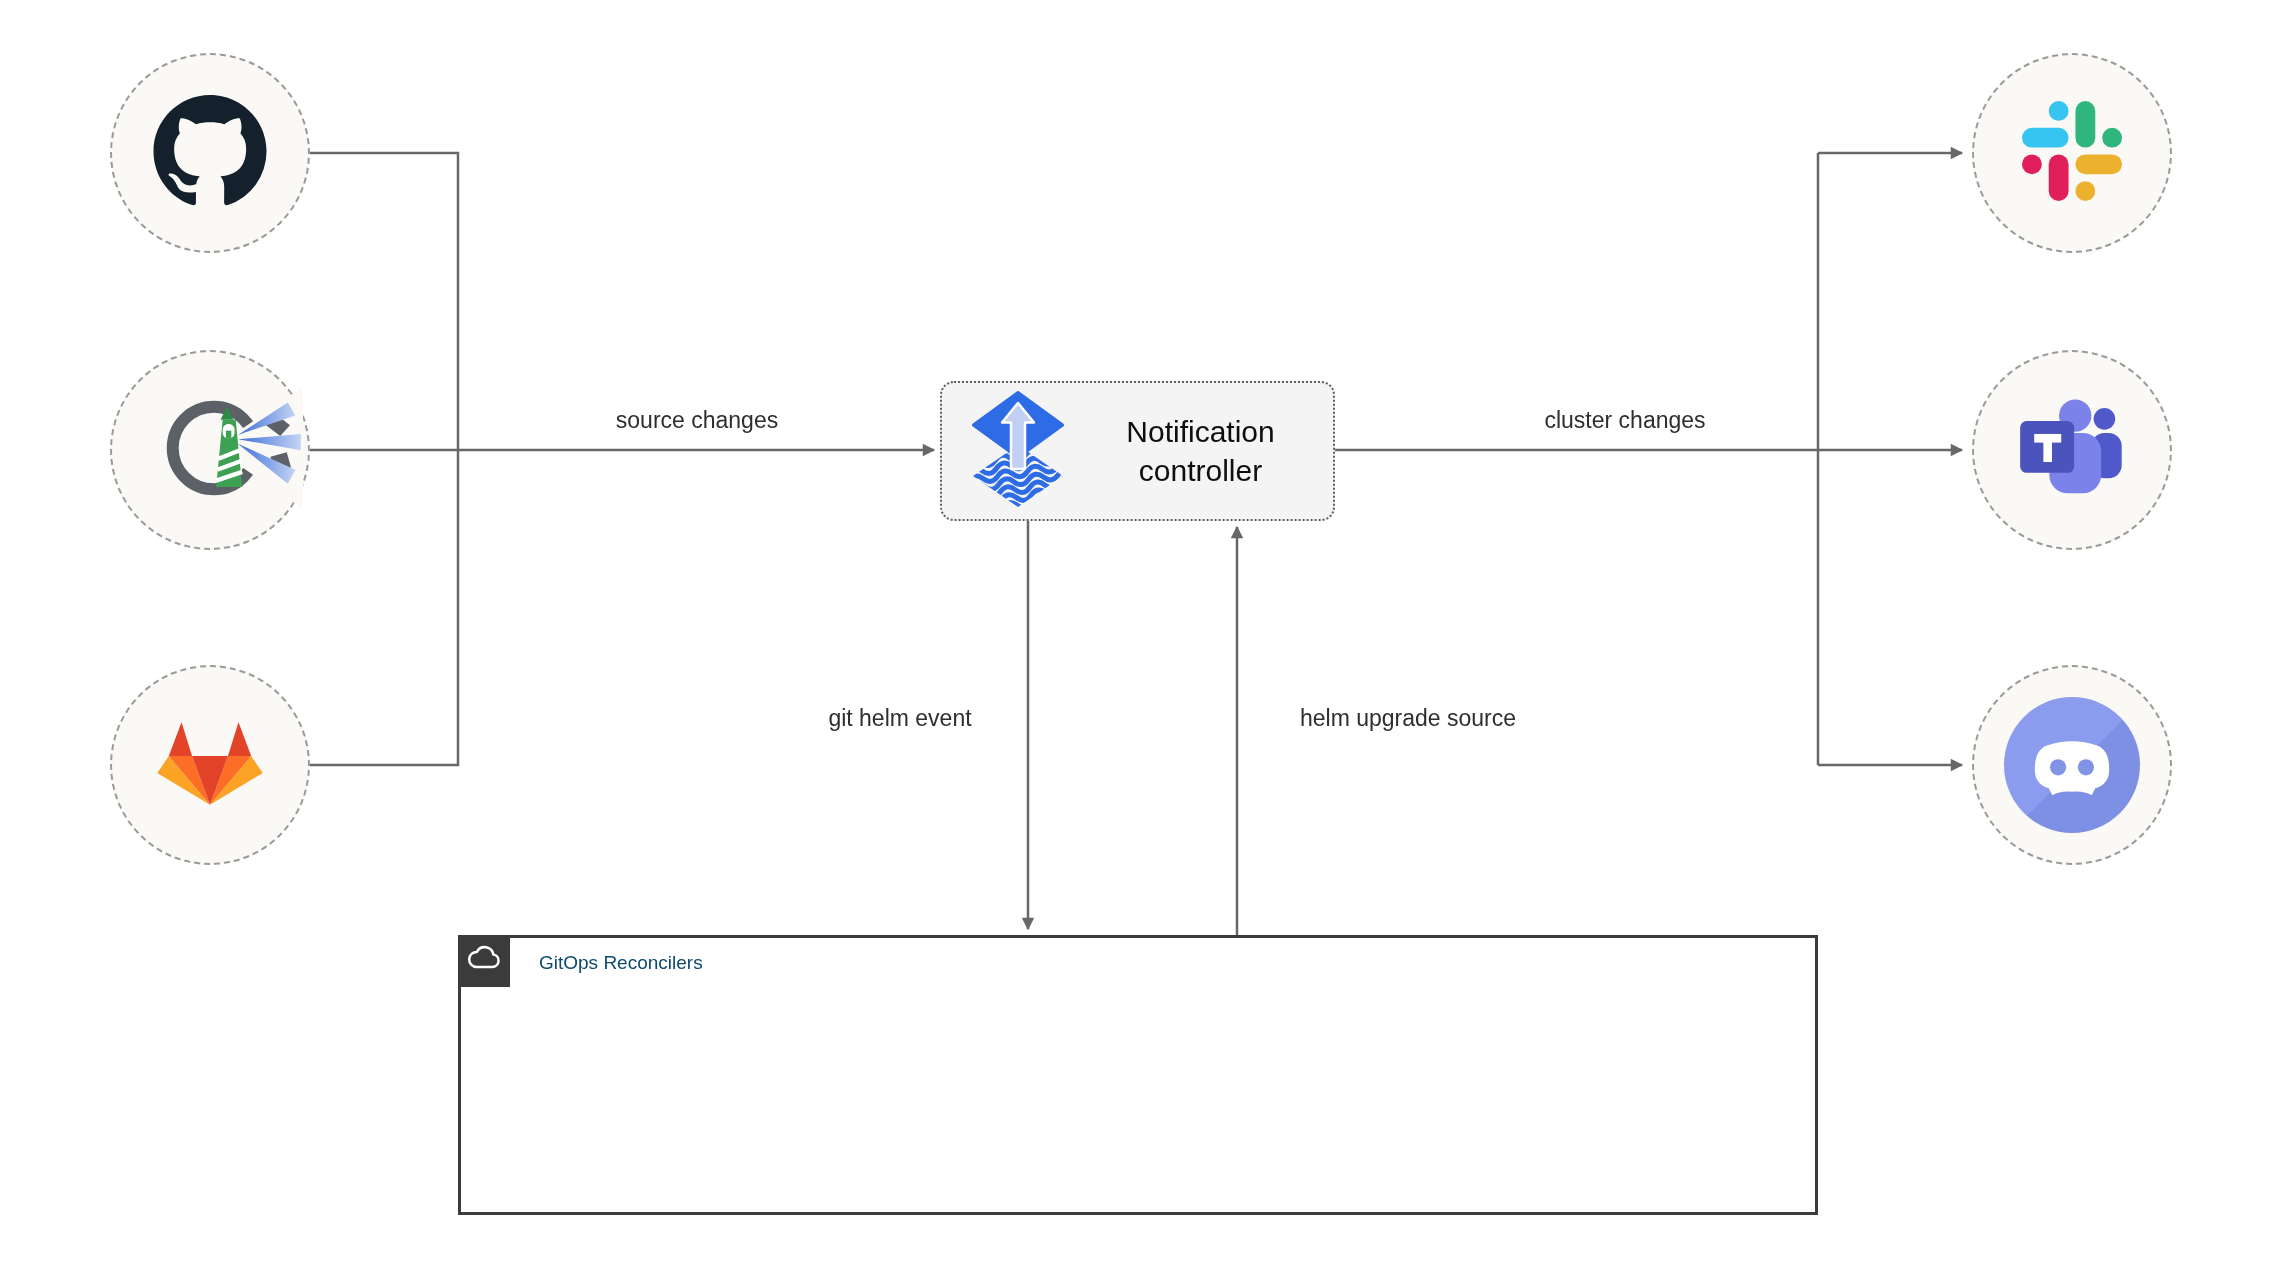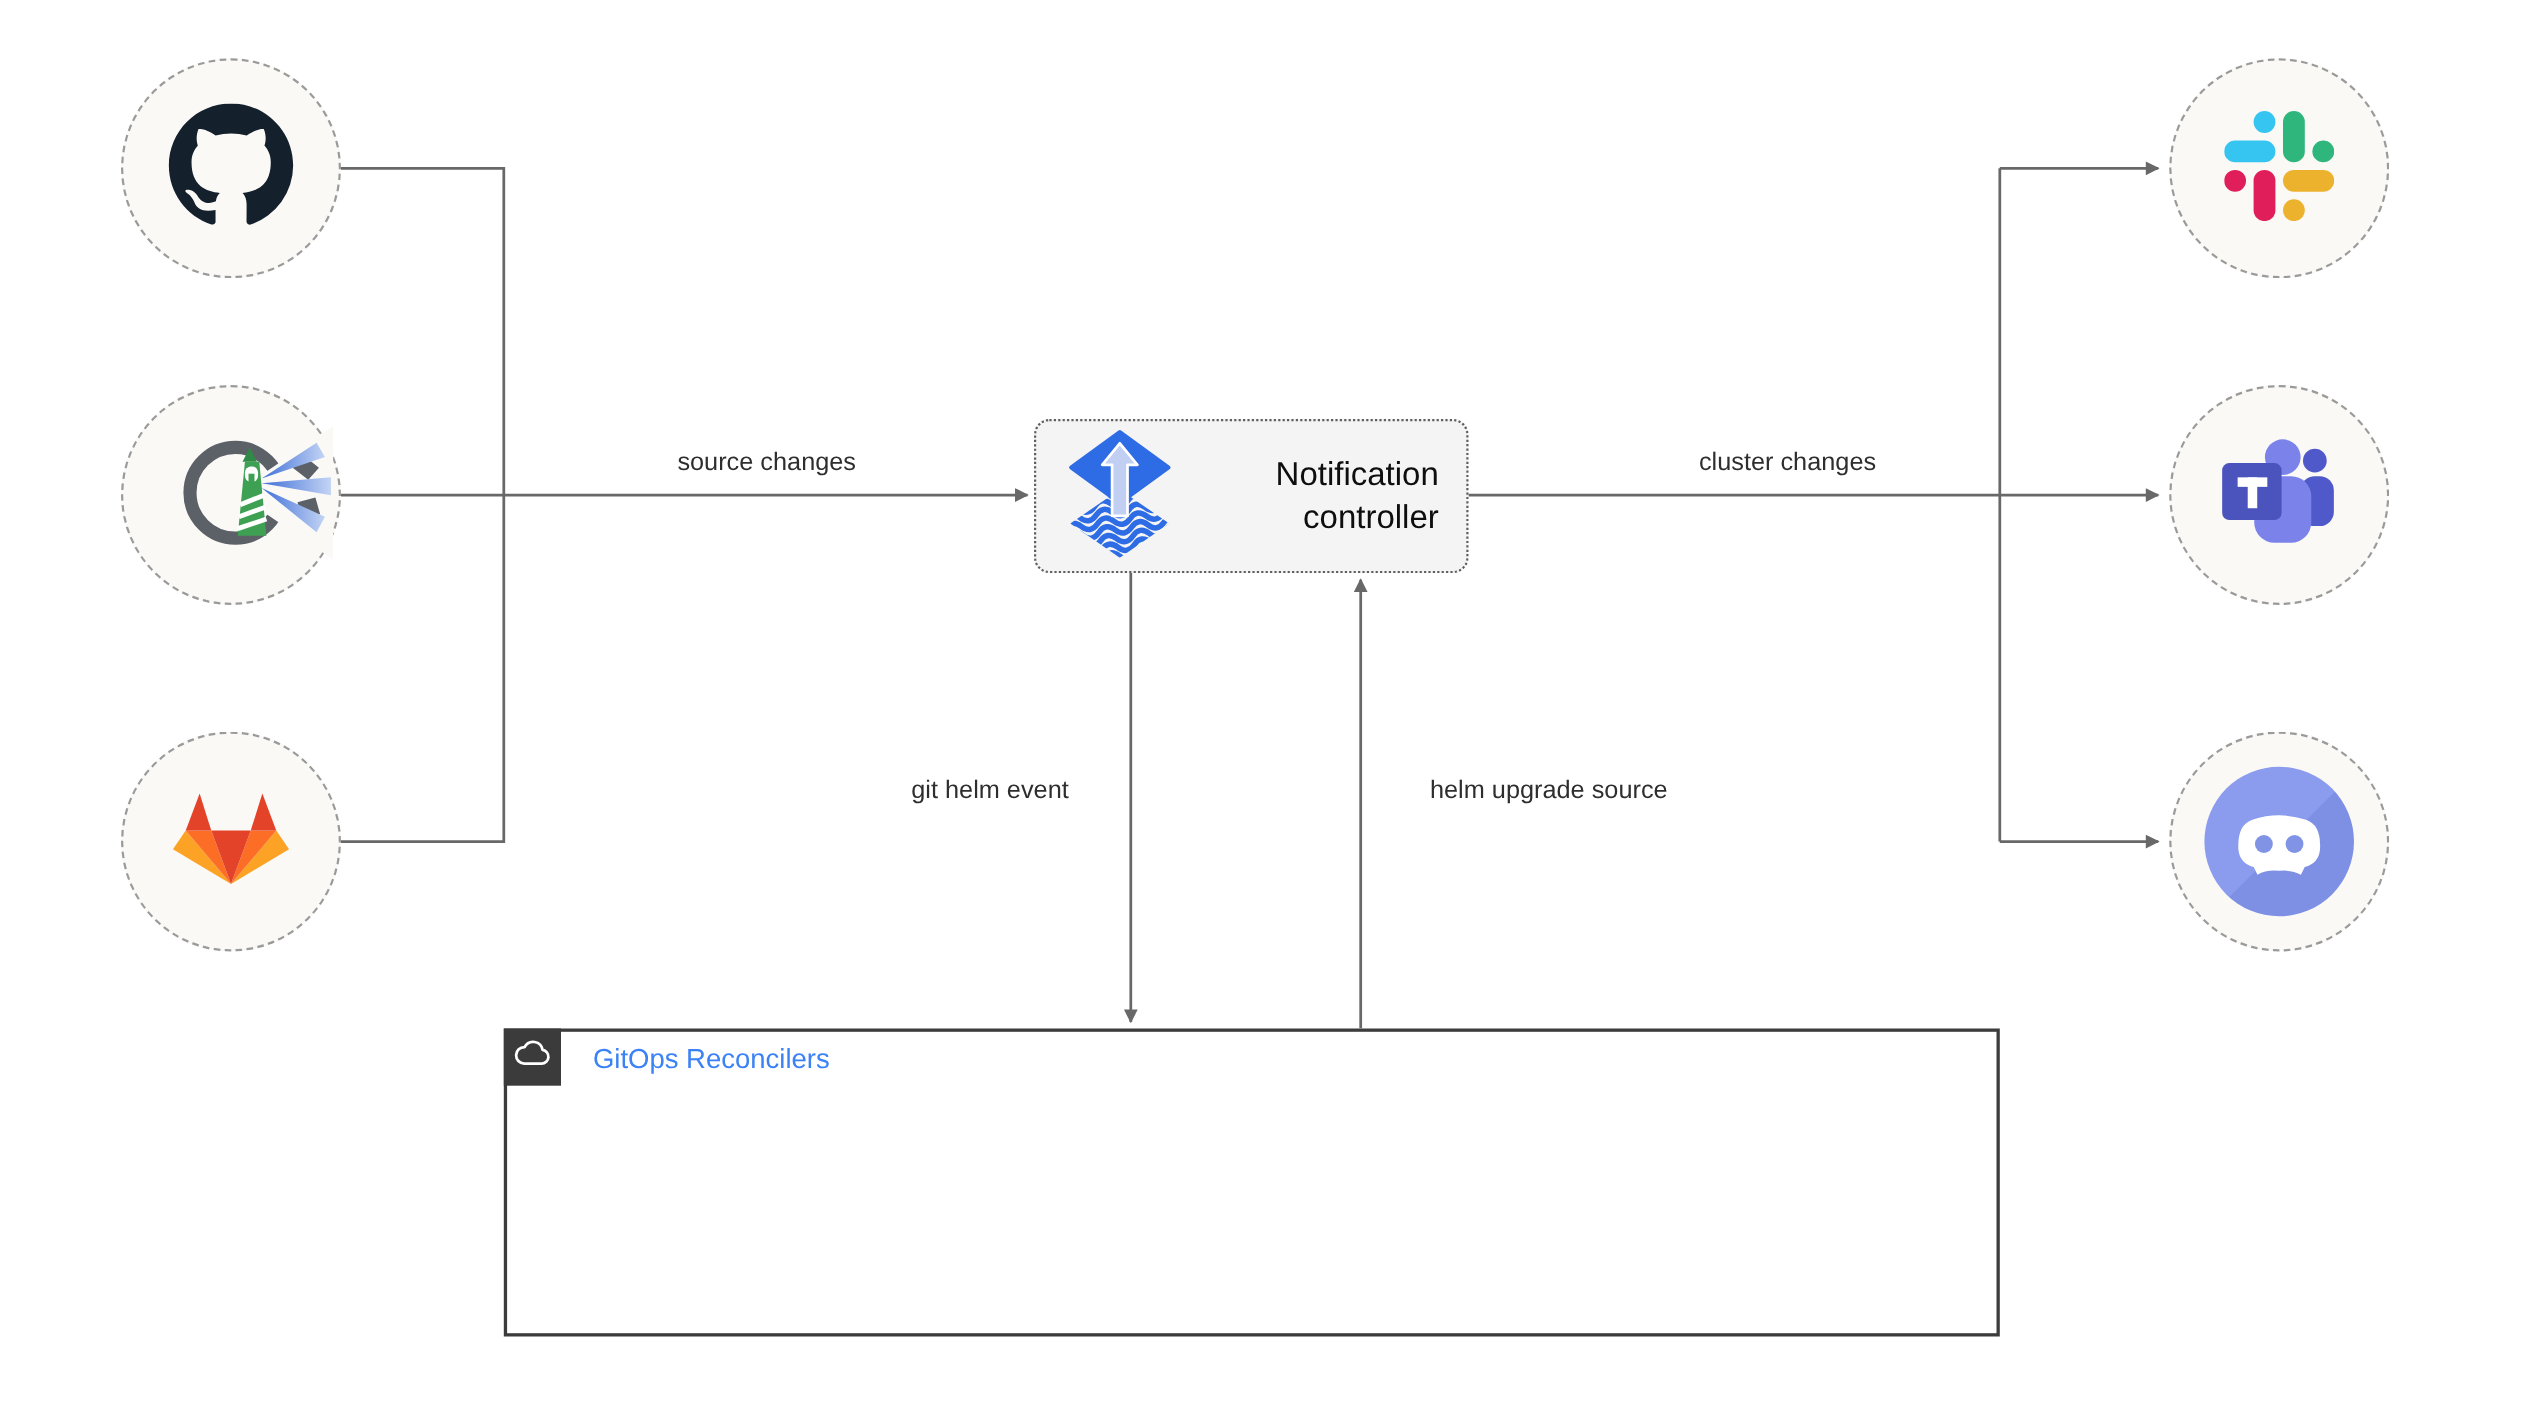--- a/index.html
+++ b/index.html
@@ -12,38 +12,38 @@
     position:absolute;width:200px;height:200px;border-radius:50%;
     background:#faf9f6;border:2px dashed #9a9a9a;
     display:flex;align-items:center;justify-content:center;box-sizing:border-box;
   }
   .ctl-box{
     position:absolute;background:#f4f4f4;border:2px dotted #5f5f5f;border-radius:14px;
     display:flex;align-items:center;box-sizing:border-box;
   }
   .ctl-box .ctl-icon{flex:0 0 auto;display:flex;align-items:center;justify-content:center;}
   .ctl-box .ctl-label{
-    flex:1 1 auto;text-align:right;font-size:30px;line-height:39px;color:#0e0e0e;
+    flex:1 1 auto;text-align:center;font-size:30px;line-height:39px;color:#0e0e0e;
     max-width:230px;margin:0 auto;
   }
   .edge-label{
     position:absolute;transform:translate(-50%,-50%);font-size:23px;color:#2e2e2e;
     white-space:nowrap;
   }
   .container-box{
     position:absolute;left:458px;top:935px;width:1360px;height:280px;
     border:3px solid #3c3c3c;background:#ffffff;box-sizing:border-box;
   }
   .container-badge{
     position:absolute;left:-3px;top:-3px;width:52px;height:52px;background:#3b3b3b;
     display:flex;align-items:center;justify-content:center;
   }
   .container-title{
     position:absolute;left:78px;top:0;height:50px;line-height:50px;
-    font-size:25px;color:#3b82f6;white-space:nowrap;
+    font-size:19px;color:#0c4a6e;white-space:nowrap;
   }
   .discord-badge{
     width:136px;height:136px;border-radius:50%;
     background:linear-gradient(135deg,#8b9cee 0%,#8b9cee 52%,#7e90e4 52%);
     display:flex;align-items:center;justify-content:center;
   }
   .notif-box{left:940px;top:381px;width:395px;height:140px;}
   .notif-box .ctl-icon{margin-left:26px;}
 </style>
 </head>

